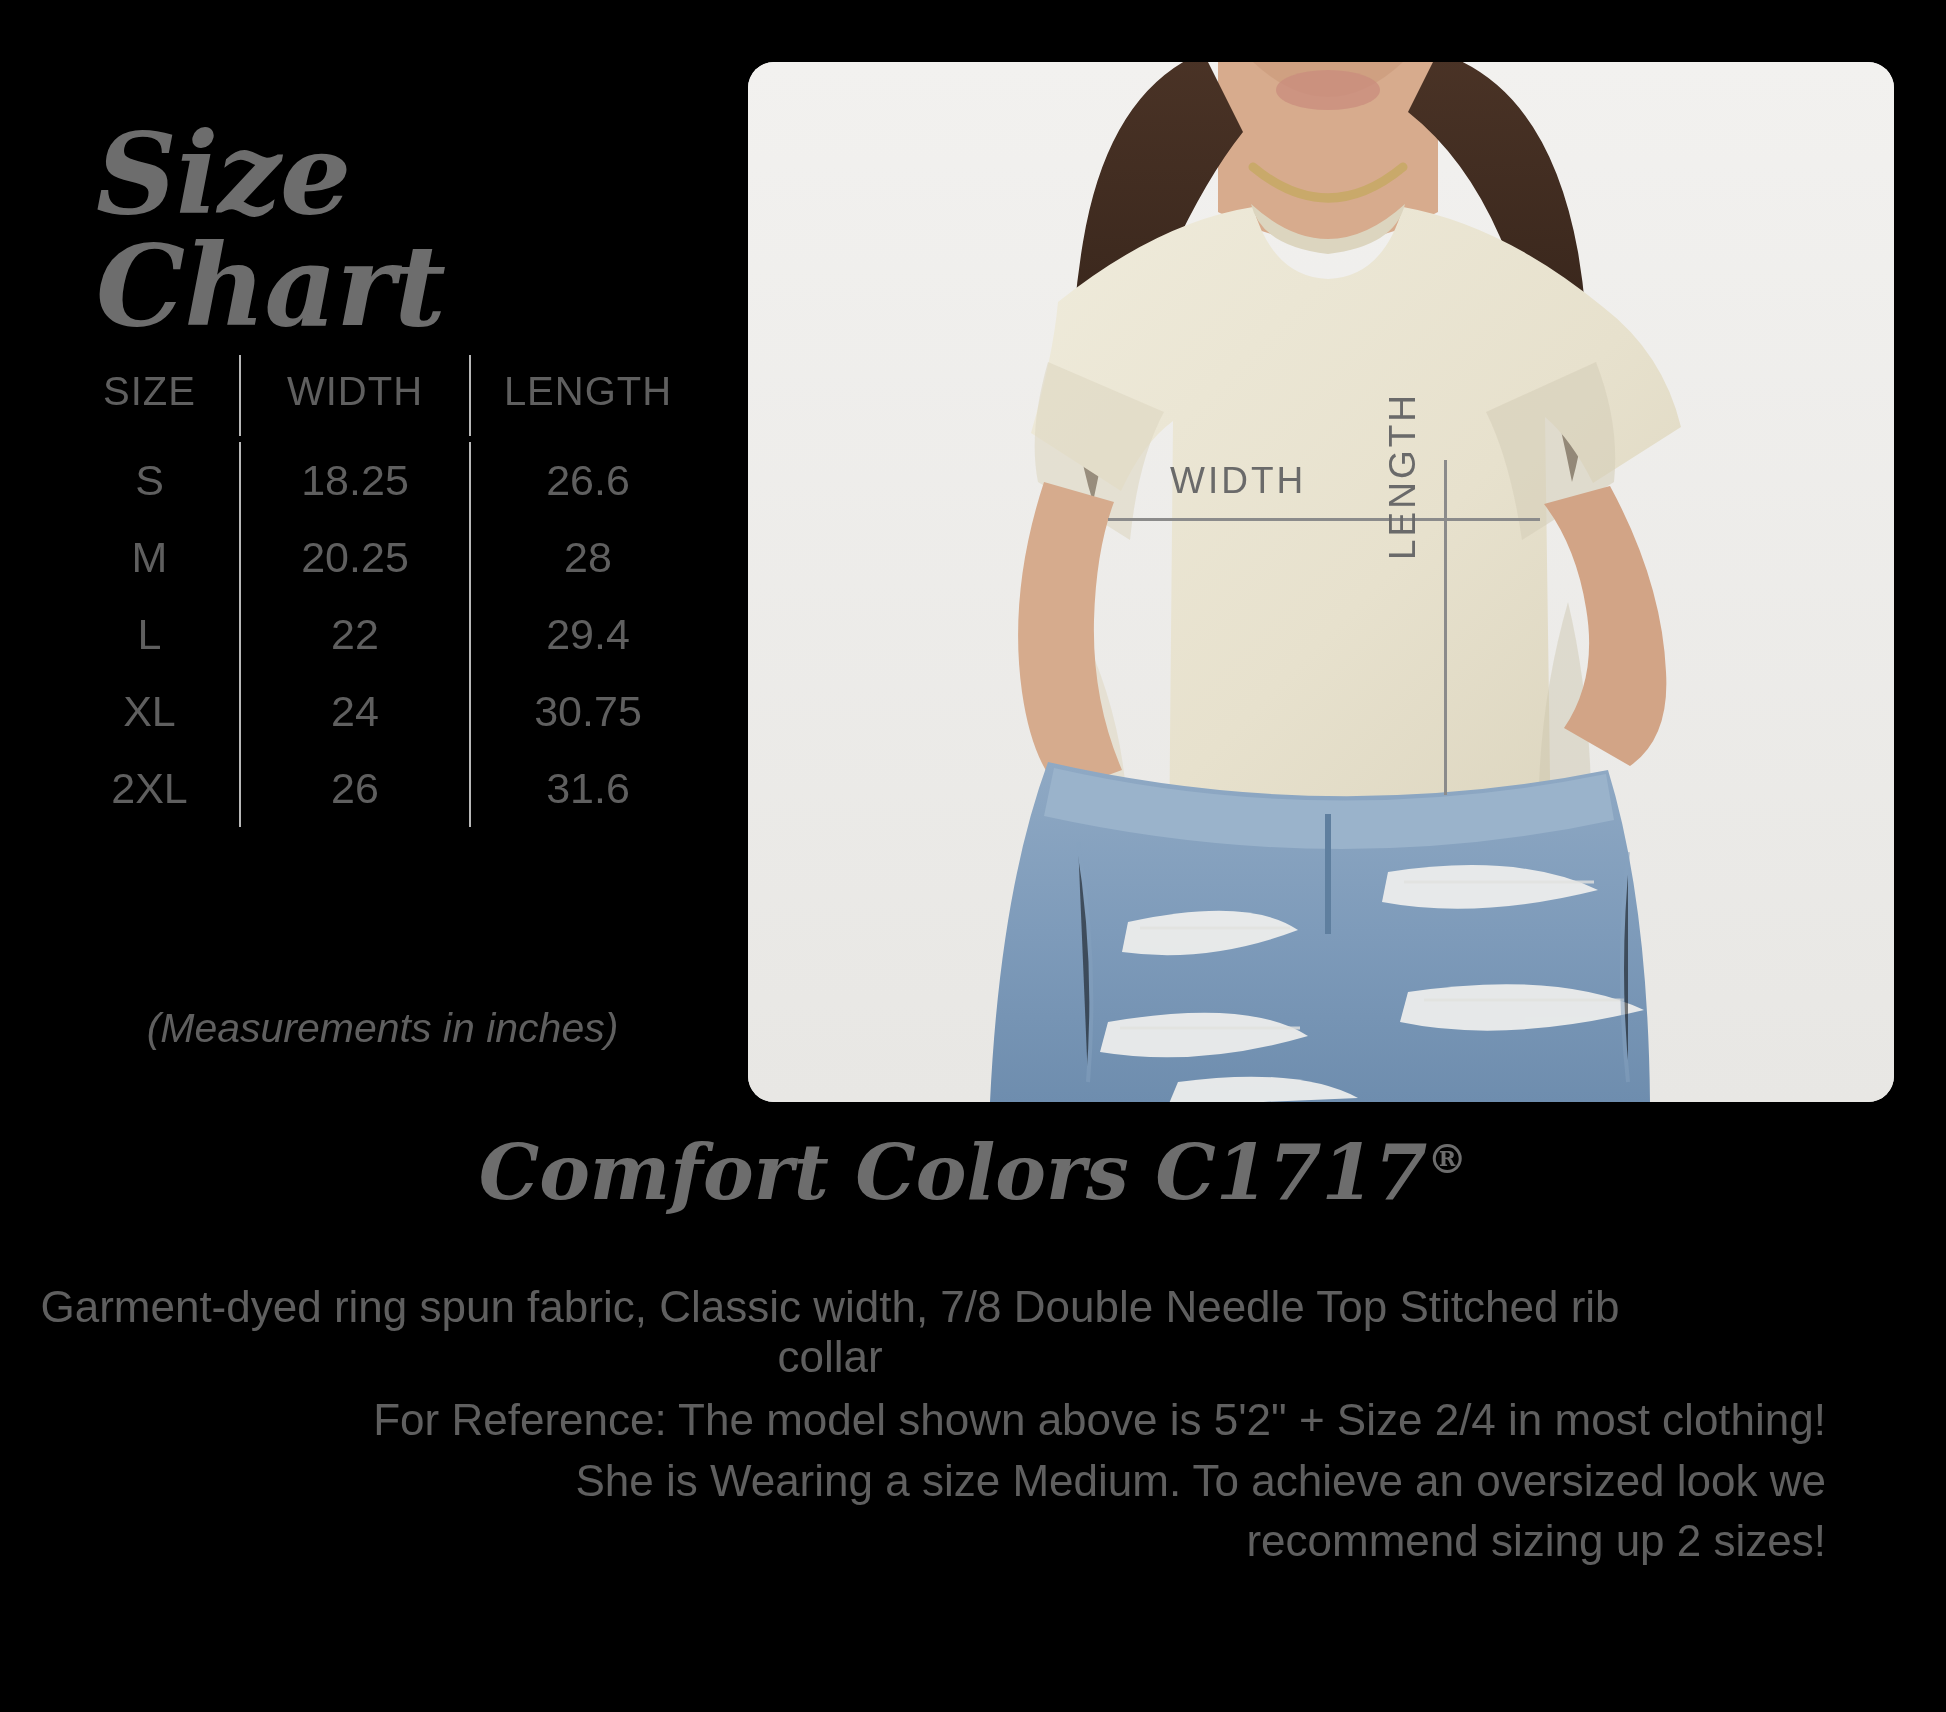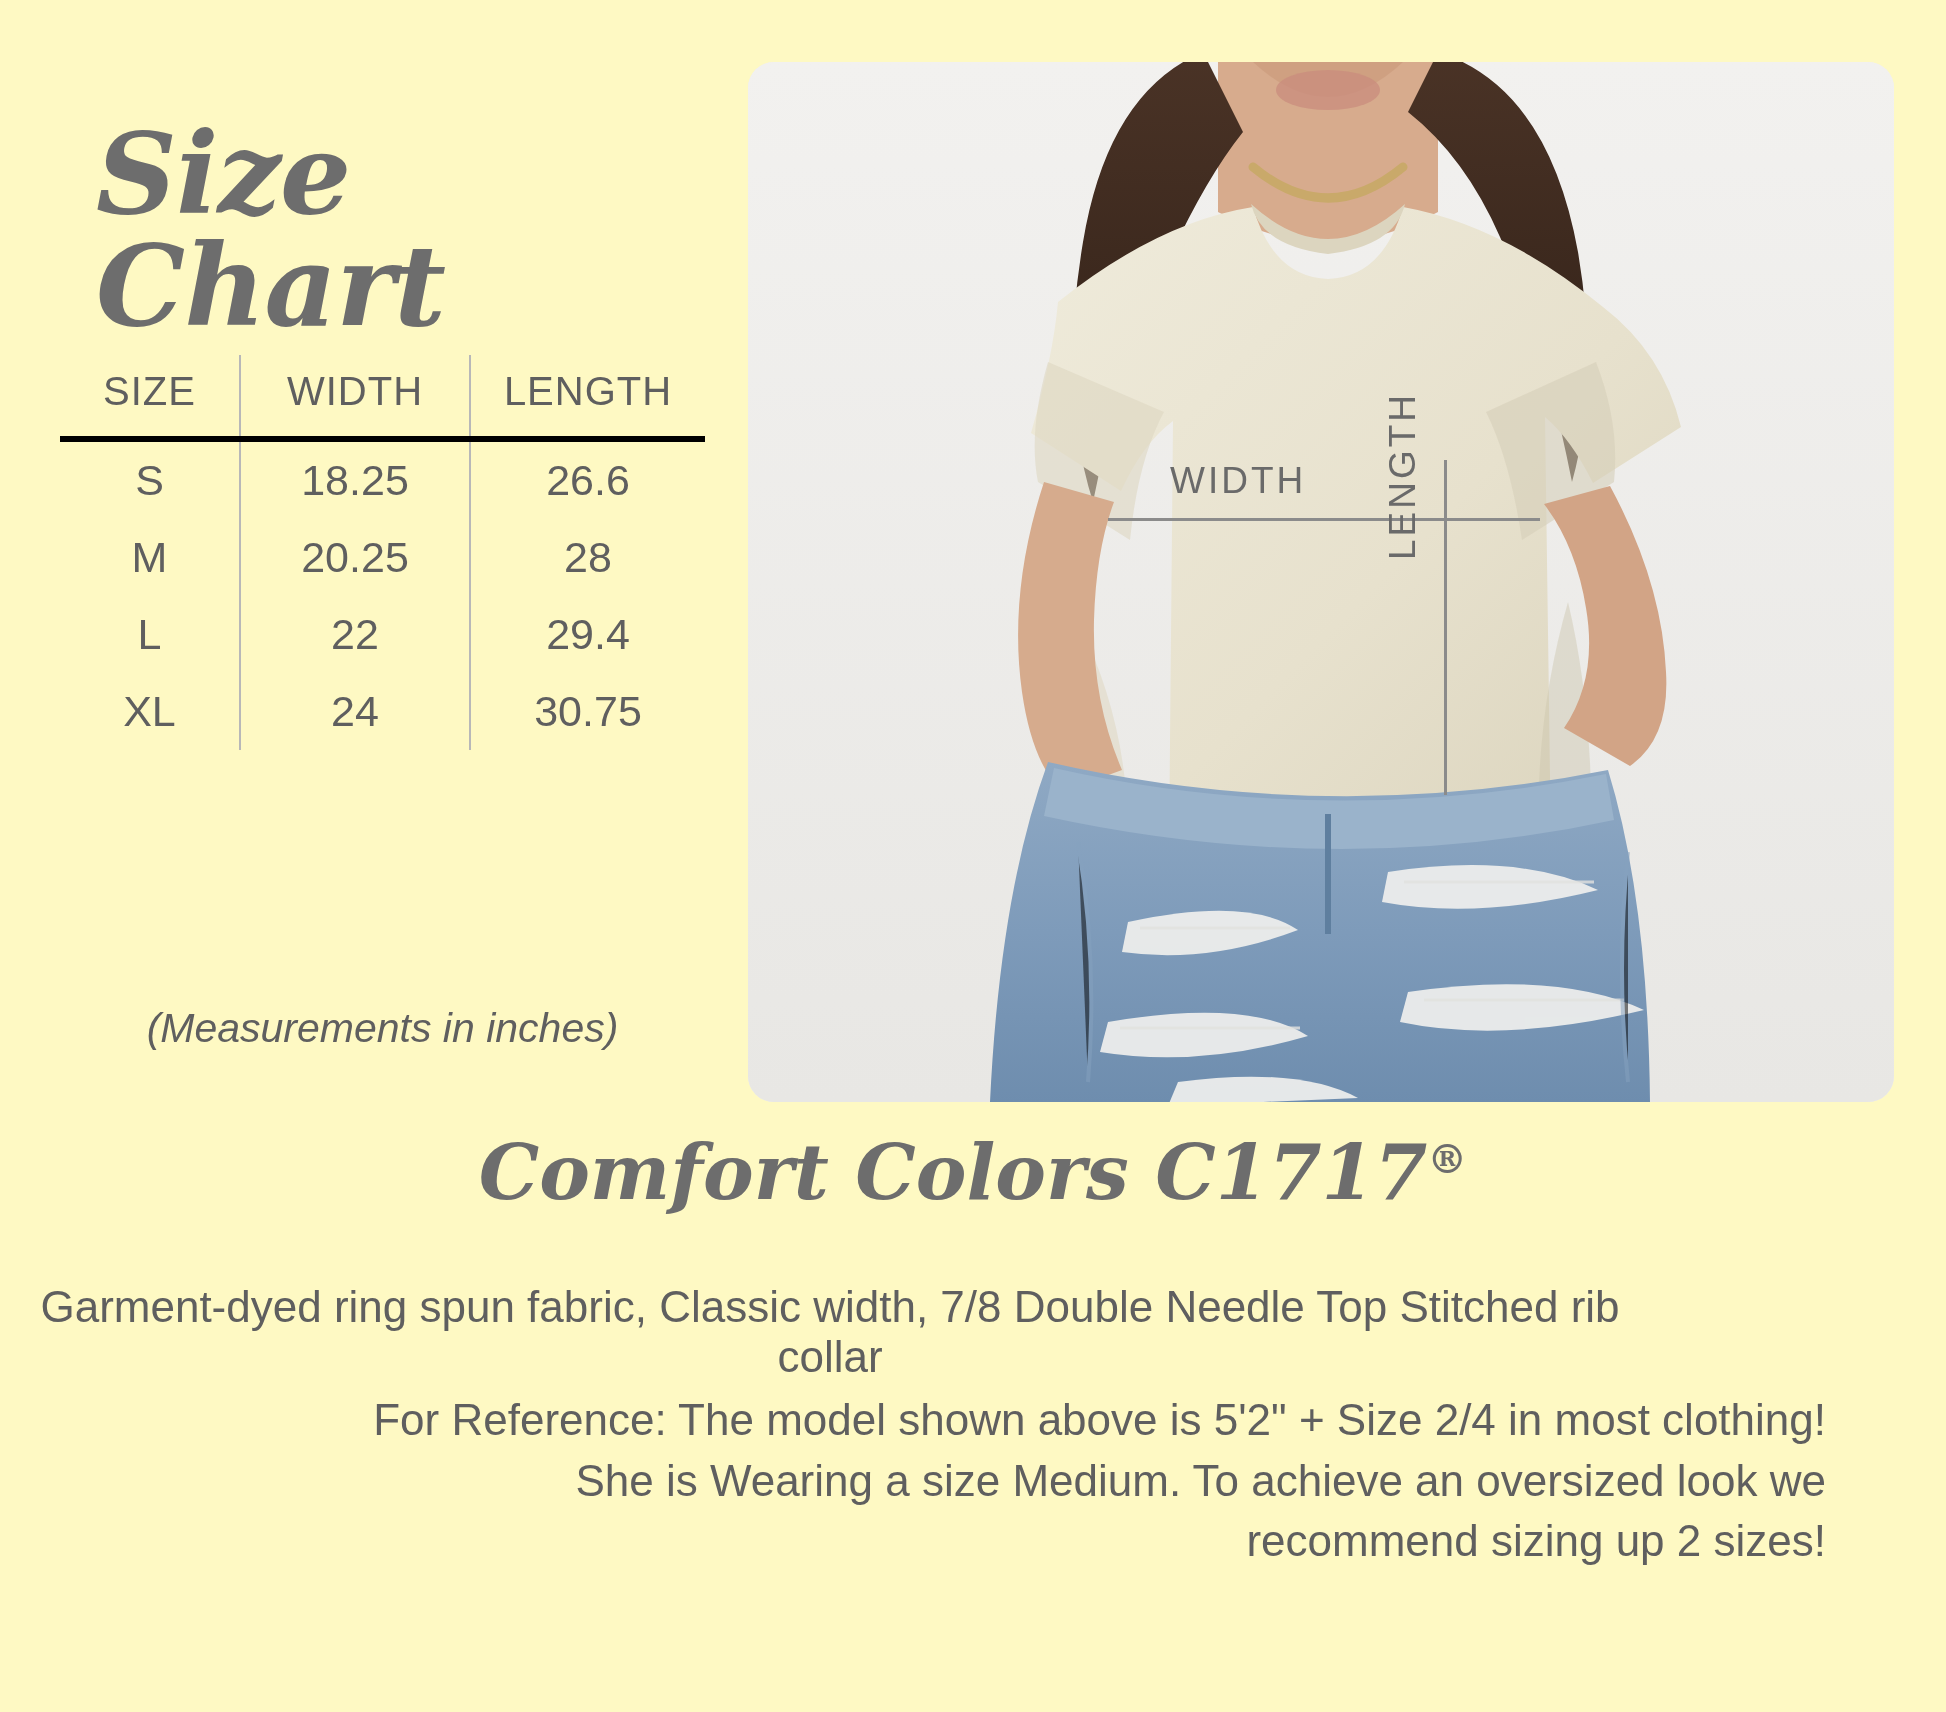--- a/index.html
+++ b/index.html
@@ -6,21 +6,21 @@
   html, body {
     margin: 0; padding: 0;
     width: 1946px; height: 1712px;
     background: #f7f6f4;
     font-family: "Liberation Sans", sans-serif;
     overflow: hidden;
   }
   .page {
     position: relative;
     width: 1946px; height: 1712px;
-    background: #fef9c3;
+    background: #000000;
   }
 
   
   .left-col {
     position: absolute;
     left: 0; top: 0;
     width: 760px; height: 1110px;
   }
   .title-script {
     position: absolute;
@@ -182,20 +182,25 @@
         </tr>
         <tr>
           <td class="col-size">L</td>
           <td class="col-width">22</td>
           <td class="col-length">29.4</td>
         </tr>
         <tr>
           <td class="col-size">XL</td>
           <td class="col-width">24</td>
           <td class="col-length">30.75</td>
+        </tr>
+        <tr>
+          <td class="col-size">2XL</td>
+          <td class="col-width">26</td>
+          <td class="col-length">31.6</td>
         </tr>
       </tbody>
     </table>
 
     <div class="meas-note">(Measurements in inches)</div>
   </div>
 
   <div class="photo">
     <svg viewBox="0 0 1146 1040" preserveAspectRatio="xMidYMid slice">
       <defs>

